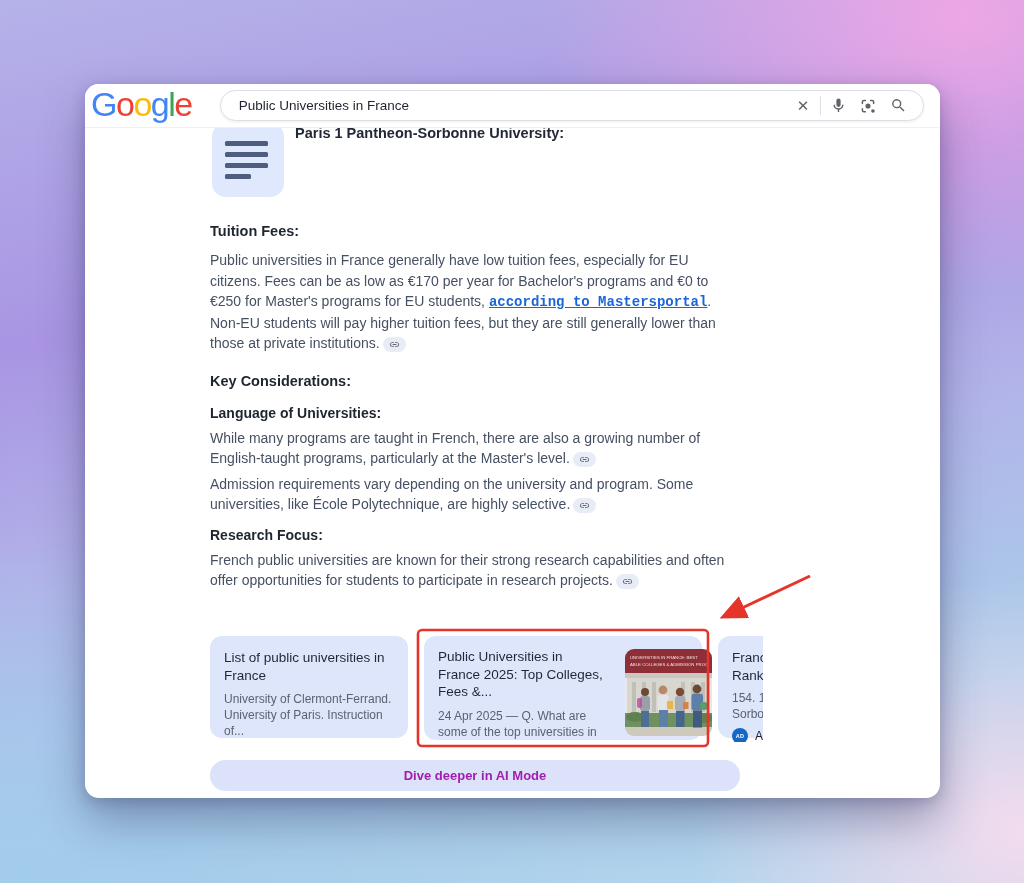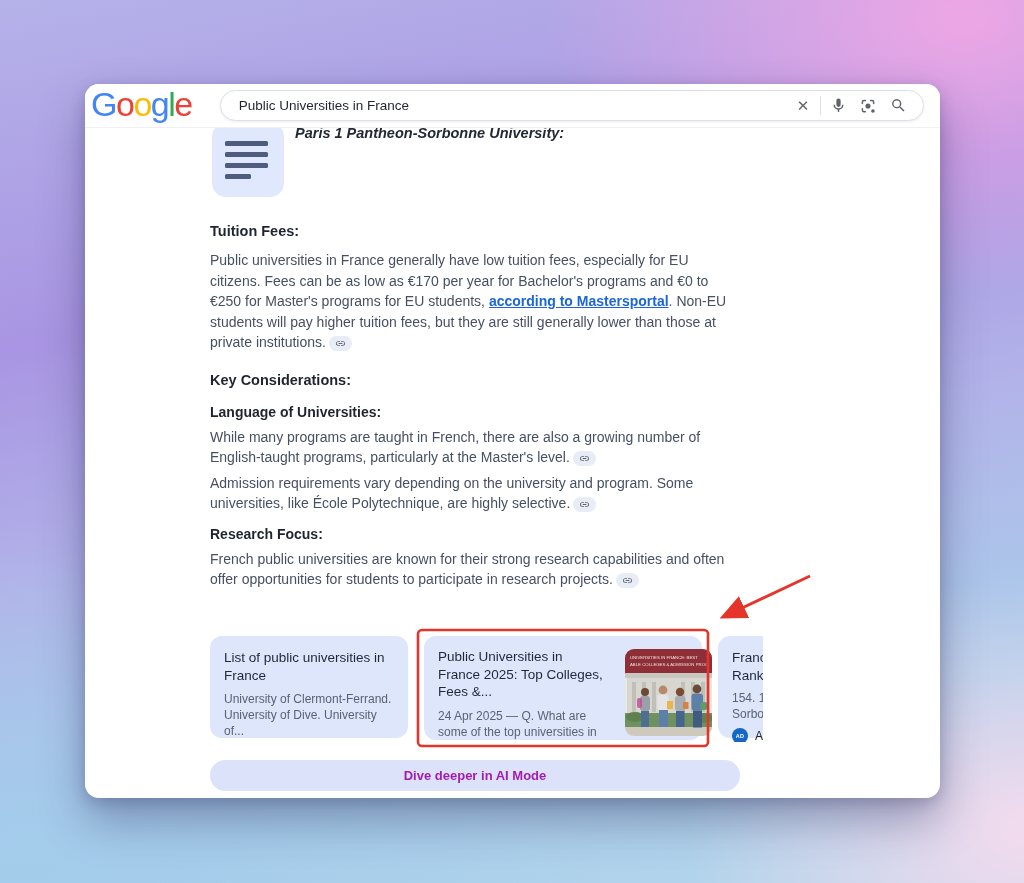--- a/index.html
+++ b/index.html
@@ -39,28 +39,28 @@
   .content { position:relative; height:669px; overflow:hidden; z-index:1; }
   .flow { padding-left:125px; }
   .entry { display:flex; gap:11px; margin-left:2px; margin-top:-5px; }
   .entry-icon {
     width:72px; height:74px; border-radius:14px; background:#dfe8fc; flex:none;
     display:flex; flex-direction:column; justify-content:center; gap:6px; padding-left:13px;
   }
   .bar { height:5px; border-radius:1.5px; background:#4e5c7e; }
   .b1,.b2,.b3 { width:43px; } .b4 { width:26px; }
   .entry-text { padding-top:1px; width:450px; }
-  .entry-title { font-size:14.5px; font-weight:700; color:#222836; line-height:19px;font-style:italic; }
+  .entry-title { font-size:14.5px; font-weight:700; color:#222836; line-height:19px; }
   .entry-desc { font-size:13.5px; color:#4d5871; line-height:20px; margin-top:5px; }
   .h2 { font-size:14.5px; font-weight:700; color:#1f2530; line-height:20px; margin-top:24px; }
   .h3 { font-size:14px;  font-weight:700; color:#1f2530; line-height:20px; margin-top:12px; }
   .h3.tight { margin-top:10px; }
   .para { font-size:14px; line-height:20.5px; color:#465063; width:530px; margin-top:9px; }
   .para.sub { margin-top:5px; width:534px; }
-  .inline-link { color:#1a66d9; font-weight:700; text-decoration:underline; cursor:pointer; }
+  .inline-link { color:#1a66d9; font-weight:700; text-decoration:underline; cursor:pointer;font-family:Liberation Mono, monospace; }
   .chip {
     display:inline-flex; align-items:center; justify-content:center;
     width:23px; height:15px; border-radius:8px; background:#e7ecf6;
     vertical-align:-2px; margin-left:3px; cursor:pointer;
   }
   
   .cards-wrap {
     position:absolute; left:125px; top:508px; width:553px; height:106px;
     overflow:hidden; display:flex; gap:16px;
   }
@@ -171,21 +171,21 @@
               <svg width="11" height="11" viewBox="0 0 24 24">
                 <path fill="#5f6368" d="M3.9 12c0-1.7 1.4-3.1 3.1-3.1h4V7H7c-2.8 0-5 2.2-5 5s2.2 5 5 5h4v-1.9H7c-1.7 0-3.1-1.4-3.1-3.1zM8 13h8v-2H8v2zm9-6h-4v1.9h4c1.7 0 3.1 1.4 3.1 3.1s-1.4 3.1-3.1 3.1h-4V17h4c2.8 0 5-2.2 5-5s-2.2-5-5-5z"></path>
               </svg>
             </span></p>
       </div>
 
       <div class="cards-wrap">
 
         <div class="card card1">
           <div class="c-title">List of public universities in France</div>
-          <div class="c-snippet">University of Clermont-Ferrand. University of Dive. University of...</div>
+          <div class="c-snippet">University of Clermont-Ferrand. University of Paris. Instruction of...</div>
 
         </div>
 
         <div class="card card2">
           <div class="card2-text">
             <div class="c-title">Public Universities in France 2025: Top Colleges, Fees &amp;...</div>
             <div class="c-snippet">24 Apr 2025 — Q. What are some of the top universities in France? A....</div>
 
           </div>
           <div class="thumb">

